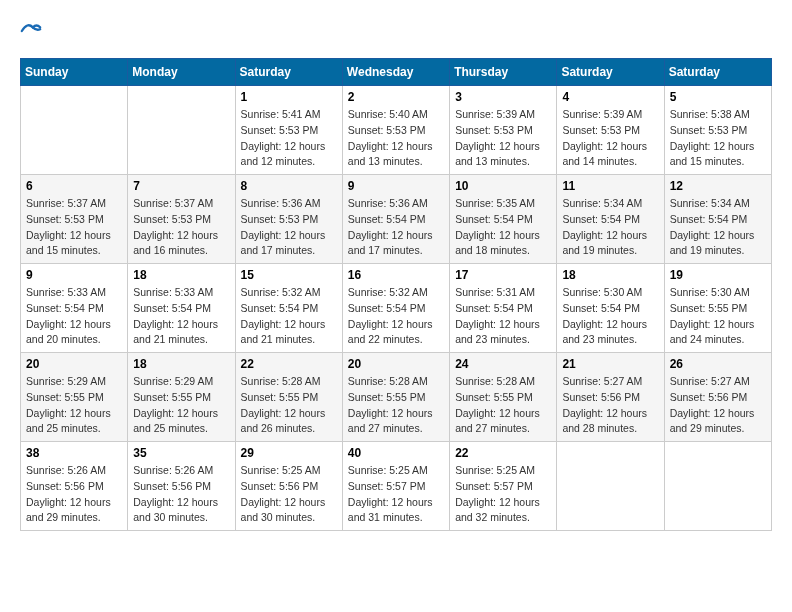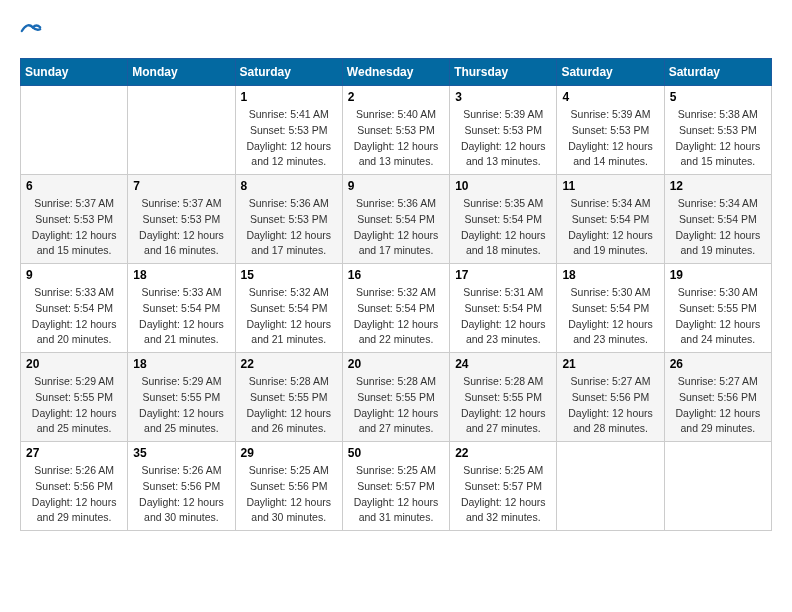--- a/index.html
+++ b/index.html
@@ -74,21 +74,20 @@
     .day-num {
       font-weight: bold;
       font-size: 12px;
       margin-bottom: 3px;
       display: block;
     }
     .day-info {
       font-size: 10.5px;
       color: #333;
       line-height: 1.5;
-      text-align: center;
     }
     .empty {
       background: #fff !important;
     }
   </style>
 </head>
 <body>
 
 <div class="header">
   <div class="logo">
@@ -228,33 +227,33 @@
           <span class="day-num">21</span>
           <div class="day-info">Sunrise: 5:27 AM<br>Sunset: 5:56 PM<br>Daylight: 12 hours<br>and 28 minutes.</div>
         </td>
         <td>
           <span class="day-num">26</span>
           <div class="day-info">Sunrise: 5:27 AM<br>Sunset: 5:56 PM<br>Daylight: 12 hours<br>and 29 minutes.</div>
         </td>
       </tr>
       <tr>
         <td>
-          <span class="day-num">27</span>
+          <span class="day-num">38</span>
           <div class="day-info">Sunrise: 5:26 AM<br>Sunset: 5:56 PM<br>Daylight: 12 hours<br>and 29 minutes.</div>
         </td>
         <td>
           <span class="day-num">35</span>
           <div class="day-info">Sunrise: 5:26 AM<br>Sunset: 5:56 PM<br>Daylight: 12 hours<br>and 30 minutes.</div>
         </td>
         <td>
           <span class="day-num">29</span>
           <div class="day-info">Sunrise: 5:25 AM<br>Sunset: 5:56 PM<br>Daylight: 12 hours<br>and 30 minutes.</div>
         </td>
         <td>
-          <span class="day-num">50</span>
+          <span class="day-num">40</span>
           <div class="day-info">Sunrise: 5:25 AM<br>Sunset: 5:57 PM<br>Daylight: 12 hours<br>and 31 minutes.</div>
         </td>
         <td>
           <span class="day-num">22</span>
           <div class="day-info">Sunrise: 5:25 AM<br>Sunset: 5:57 PM<br>Daylight: 12 hours<br>and 32 minutes.</div>
         </td>
         <td class="empty"></td>
         <td class="empty"></td>
       </tr>
     </tbody>

